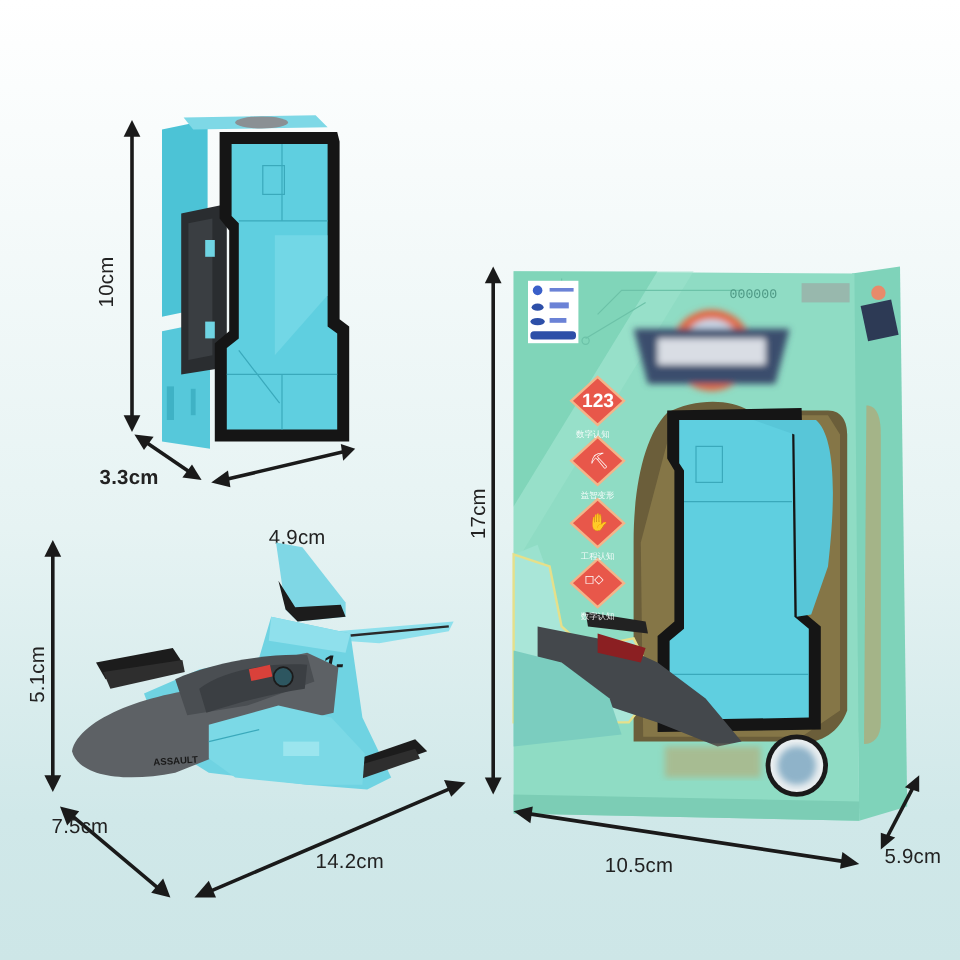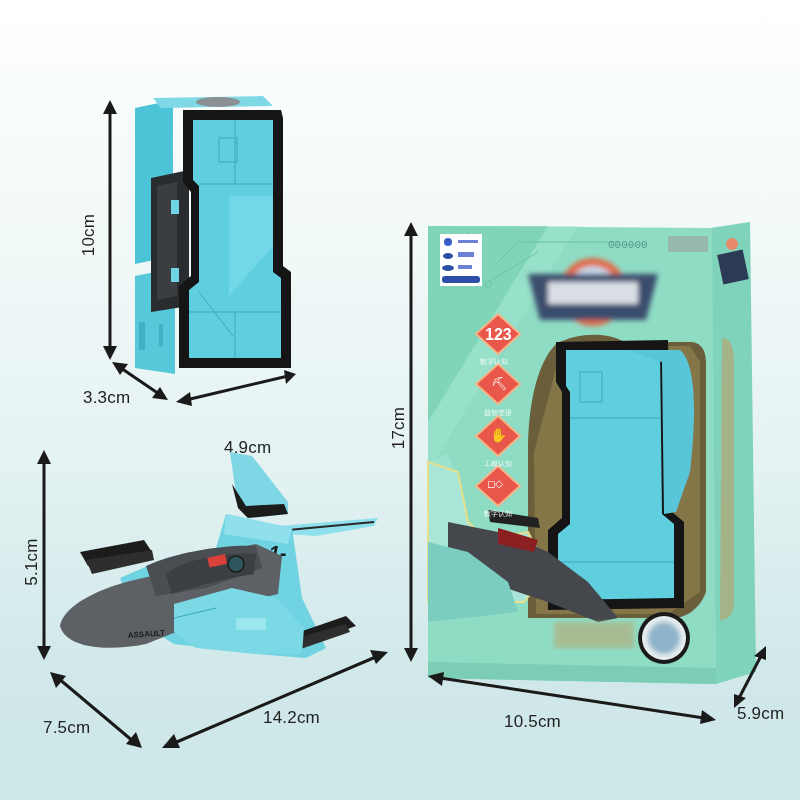--- a/index.html
+++ b/index.html
@@ -60,21 +60,21 @@
   <polygon points="10,0 3,14 17,14" fill="#1a1a1a"></polygon>
   <polygon points="10,260 3,246 17,246" fill="#1a1a1a"></polygon>
 </svg>
 <div class="dim-label vert" style="left:68px; top:225px;">10cm</div>
 
 <svg style="left:112px; top:362px;" width="60" height="40">
   <line x1="6" y1="4" x2="50" y2="34" stroke="#1a1a1a" stroke-width="3"></line>
   <polygon points="0,0 16,2 8,13" fill="#1a1a1a"></polygon>
   <polygon points="56,38 40,36 48,25" fill="#1a1a1a"></polygon>
 </svg>
-<div class="dim-label" style="left:83px; top:388px;">3.3cm</div>
+<div class="dim-label" style="left:83px; top:388px;font-weight:bold;">3.3cm</div>
 
 <svg style="left:176px; top:370px;" width="124" height="36">
   <line x1="10" y1="30" x2="112" y2="6" stroke="#1a1a1a" stroke-width="3"></line>
   <polygon points="0,32 14,22 16,36" fill="#1a1a1a"></polygon>
   <polygon points="120,4 108,0 110,14" fill="#1a1a1a"></polygon>
 </svg>
 <div class="dim-label" style="left:224px; top:400px;margin-top:38px;">4.9cm</div>
 
 <div class="abs" style="left:56px; top:448px; width:330px; height:230px;">
   <svg width="330" height="230" viewBox="0 0 330 230">
@@ -117,21 +117,21 @@
   <polygon points="10,0 3,14 17,14" fill="#1a1a1a"></polygon>
   <polygon points="10,210 3,196 17,196" fill="#1a1a1a"></polygon>
 </svg>
 <div class="dim-label vert" style="left:8px; top:552px;">5.1cm</div>
 
 <svg style="left:50px; top:672px;" width="92" height="76">
   <line x1="8" y1="6" x2="84" y2="70" stroke="#1a1a1a" stroke-width="3"></line>
   <polygon points="0,0 16,4 6,16" fill="#1a1a1a"></polygon>
   <polygon points="92,76 76,72 86,60" fill="#1a1a1a"></polygon>
 </svg>
-<div class="dim-label" style="left:43px; top:718px;">7.5cm</div>
+<div class="dim-label" style="left:43px; top:679px;">7.5cm</div>
 
 <svg style="left:162px; top:648px;" width="226" height="104">
   <line x1="10" y1="96" x2="216" y2="8" stroke="#1a1a1a" stroke-width="3"></line>
   <polygon points="0,100 12,86 18,100" fill="#1a1a1a"></polygon>
   <polygon points="226,4 208,2 214,16" fill="#1a1a1a"></polygon>
 </svg>
 <div class="dim-label" style="left:263px; top:708px;">14.2cm</div>
 
 <div class="abs" style="left:428px; top:222px; width:330px; height:470px;">
   <svg width="330" height="470" viewBox="0 0 330 470">

